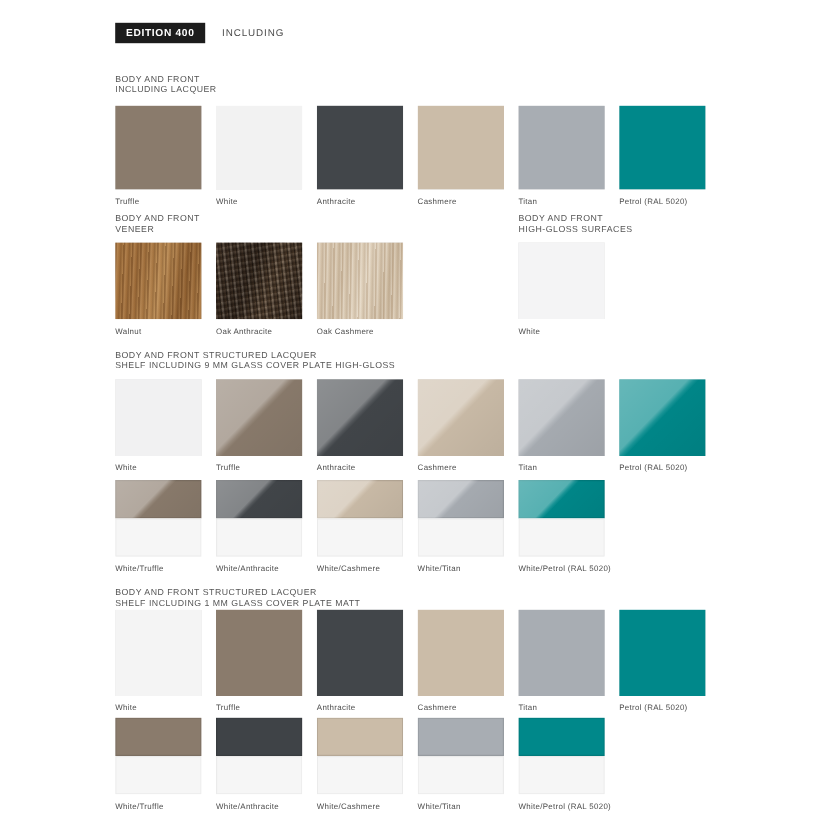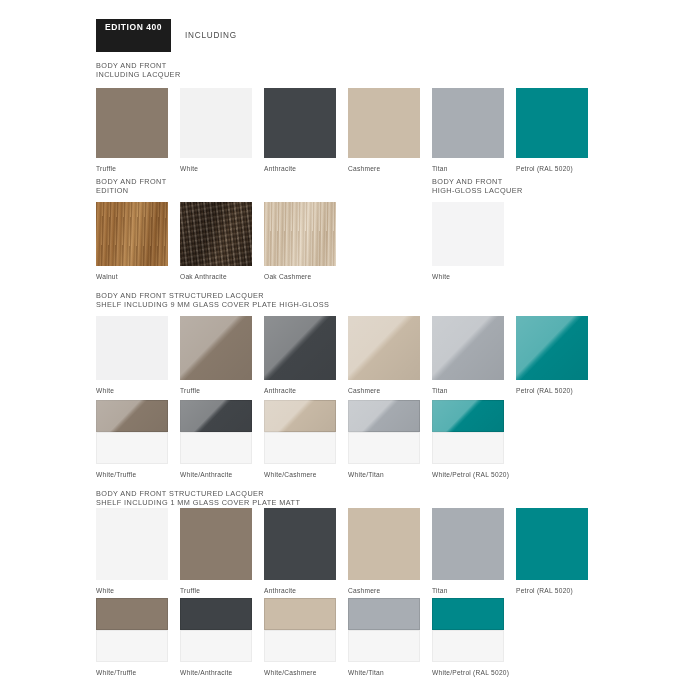--- a/index.html
+++ b/index.html
@@ -31,21 +31,21 @@
     display: flex;
     align-items: center;
     gap: 14px;
   }
   .edition-badge {
     background: #1c1c1c;
     color: #ffffff;
     font-size: 8.5px;
     font-weight: bold;
     letter-spacing: 0.55px;
-    padding: 4px 9px 20px 9px;
+    padding: 4px 9px 4px 9px;
     line-height: 1;
     white-space: nowrap;
   }
   .header-sub {
     font-size: 8.2px;
     letter-spacing: 0.75px;
     color: #4a4a4a;
     white-space: nowrap;
   }
 
@@ -220,26 +220,26 @@
     <div class="cell">
       <div class="swatch h70 edge">
         <div class="swatch-solid" style="background-color: rgb(0, 136, 138);"></div>
       </div>
       <div class="caption">Petrol (RAL 5020)</div>
     </div>
   </div>
 
   <div class="section-title" style="left:96px; top:178px;">
     <span class="line">BODY AND FRONT</span>
-    <span class="line">EDITION</span>
+    <span class="line">VENEER</span>
   </div>
 
   <div class="section-title" style="left:432px; top:178px;">
     <span class="line">BODY AND FRONT</span>
-    <span class="line">HIGH-GLOSS LACQUER</span>
+    <span class="line">HIGH-GLOSS SURFACES</span>
   </div>
 
   <div class="row" style="top:202px;">
     <div class="cell">
       <div class="swatch h65 edge">
         <div class="wood wood-walnut"></div>
       </div>
       <div class="caption">Walnut</div>
     </div>
     <div class="cell">

